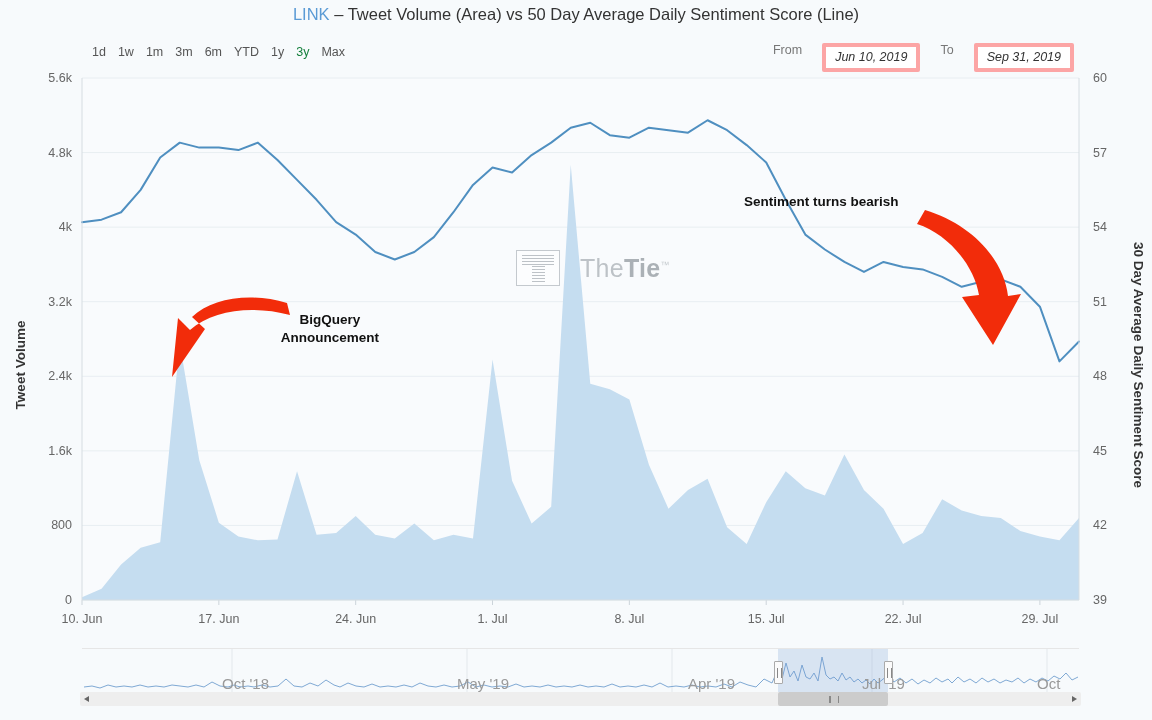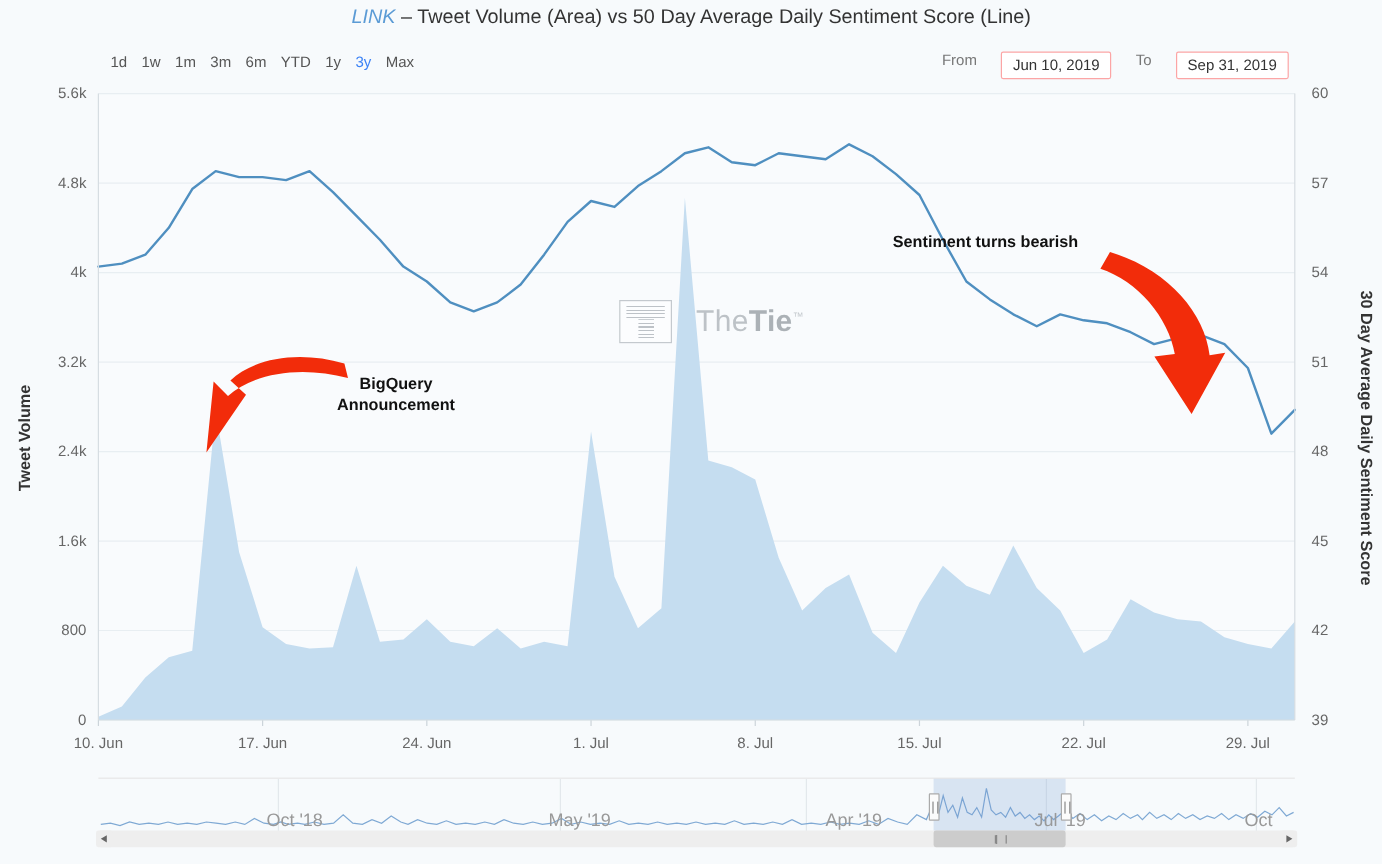--- a/index.html
+++ b/index.html
@@ -22,64 +22,64 @@
     top: 5px;
     left: 0;
     width: 1152px;
     text-align: center;
     font-size: 16.5px;
     color: #333;
     white-space: nowrap;
   }
   #chart-title .ticker {
     color: #5b9bd5;
-    font-style: italic;
   }
 
   
   #range-selector {
     position: absolute;
     top: 43px;
     left: 92px;
     display: flex;
     align-items: flex-end;
     gap: 12px;
     font-size: 12.5px;
   }
   .range-btn {
     color: #555;
     cursor: pointer;
     white-space: nowrap;
     line-height: 18px;
   }
   .range-btn.disabled {
-    color: #3b82f6;
+    color: #15803d;
     cursor: default;
   }
 
   #range-inputs {
     position: absolute;
     top: 43px;
     right: 78px;
     display: flex;
     gap: 20px;
     font-size: 12.5px;
     color: #777;
     margin-left: 10px;
   }
   .range-input {
-    border: 1px solid #fca5a5;
+    border: 4px solid #fca5a5;
     background: #ffffff;
     border-radius: 2px;
     padding: 2px 9px;
     color: #333;
     font-size: 12.5px;
     font-family: "Liberation Sans", sans-serif;
     line-height: 17px;
     cursor: text;
+    font-style: italic;
   }
 
   
   #plot-wrap {
     position: absolute;
     left: 0;
     top: 0;
     width: 1152px;
     height: 720px;
     pointer-events: none;

